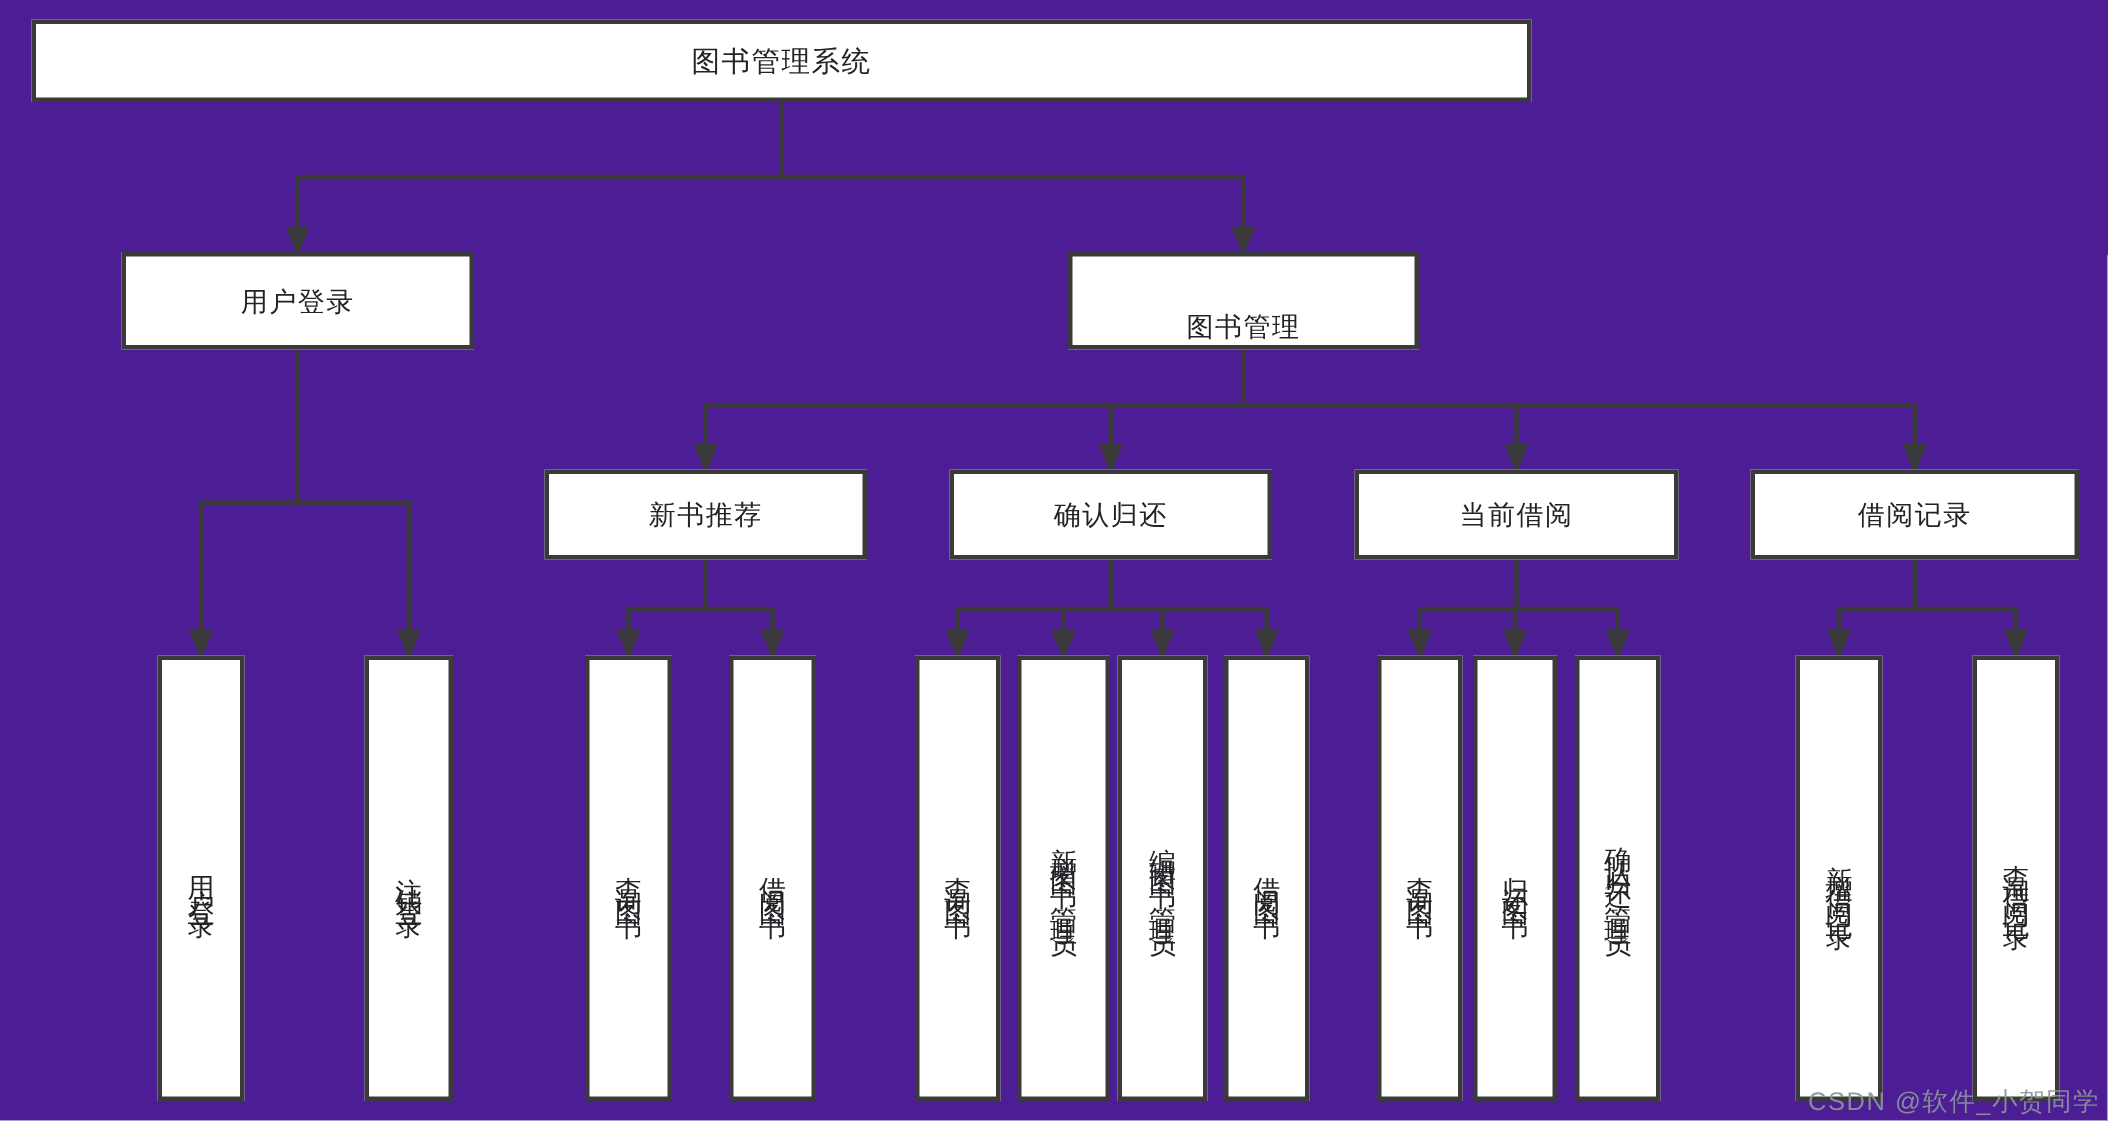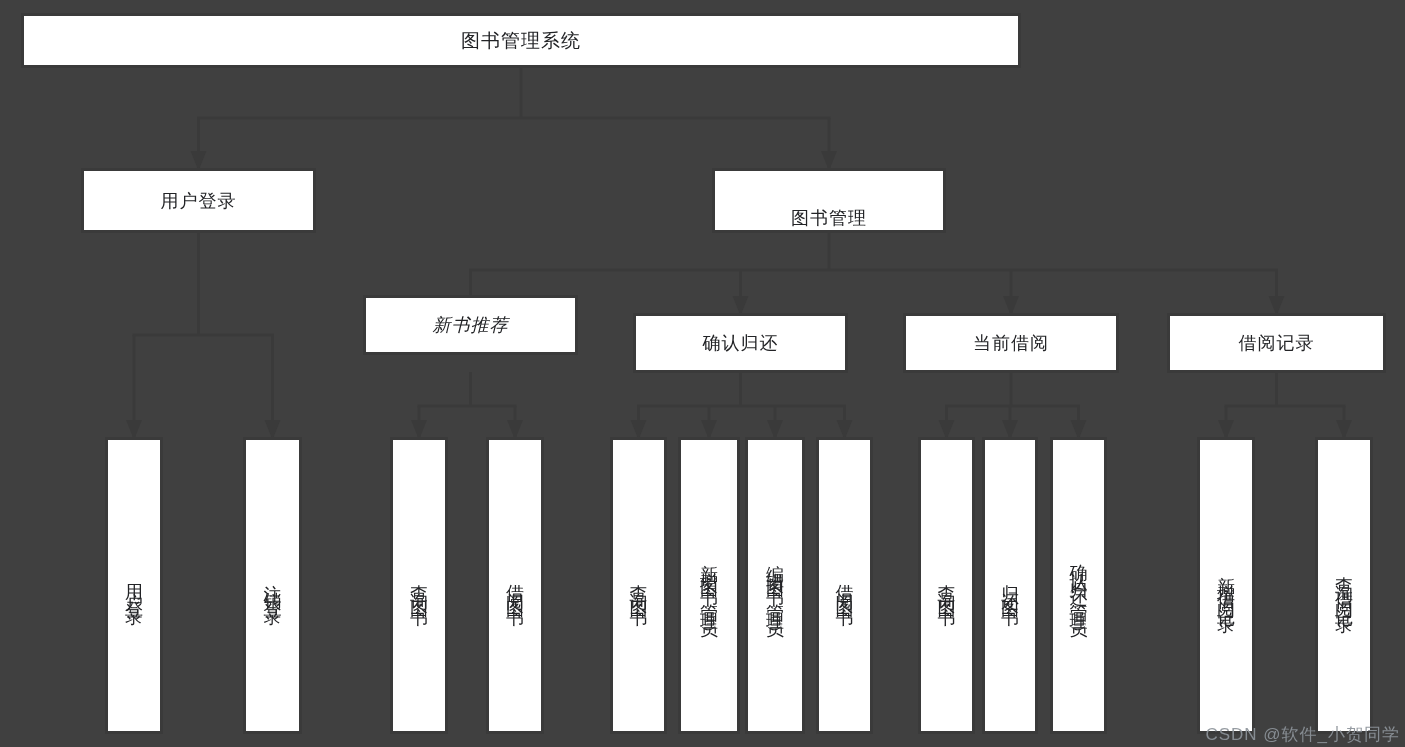--- a/index.html
+++ b/index.html
@@ -1,16 +1,16 @@
 <!DOCTYPE html>
 <html><head>
 <meta charset="utf-8">
 <style>
   html,body{margin:0;padding:0;background:#ffffff;}
-  #page{position:relative;width:1405px;height:747px;background:#404040;overflow:hidden;
+  #page{position:relative;width:1405px;height:747px;background:#4c1d95;overflow:hidden;
         font-family:"Liberation Sans","DejaVu Sans",sans-serif;}
   #edges{position:absolute;left:0;top:0;z-index:0;}
   .node{position:absolute;box-sizing:border-box;border:3px solid #3a3a3a;background:#ffffff;
         display:flex;align-items:center;justify-content:center;color:#222326;z-index:1;}
   .node.h-label{font-size:18px;letter-spacing:1px;}
   .node.root-label{font-size:19px;}
   .node.v-label span{writing-mode:vertical-rl;text-orientation:mixed;font-size:18px;
         letter-spacing:8px;white-space:nowrap;color:#222326;}
   .watermark{position:absolute;right:5px;bottom:1px;z-index:2;font-size:17px;
         color:rgba(140,146,153,0.92);letter-spacing:1px;margin-top:47px;}
@@ -76,21 +76,21 @@
   <div id="nodes">
       <div class="node h-label root-label" style="left: 21px; top: 13px; width: 1000px; height: 55px; border-color: rgb(58, 58, 58);">
         <span>图书管理系统</span>
       </div>
       <div class="node h-label" style="left: 81px; top: 168px; width: 235px; height: 65px; border-color: rgb(58, 58, 58);">
         <span>用户登录</span>
       </div>
       <div class="node h-label" style="left: 712px; top: 168px; width: 234px; height: 65px; border-color: rgb(58, 58, 58); align-items: flex-end;">
         <span>图书管理</span>
       </div>
-      <div class="node h-label" style="left: 363px; top: 295px; width: 215px; height: 60px; border-color: rgb(58, 58, 58); font-style: italic;">
+      <div class="node h-label" style="left: 363px; top: 313px; width: 215px; height: 60px; border-color: rgb(58, 58, 58);">
         <span>新书推荐</span>
       </div>
       <div class="node h-label" style="left: 633px; top: 313px; width: 215px; height: 60px; border-color: rgb(58, 58, 58);">
         <span>确认归还</span>
       </div>
       <div class="node h-label" style="left: 903px; top: 313px; width: 216px; height: 60px; border-color: rgb(58, 58, 58); text-align: center;">
         <span>当前借阅</span>
       </div>
       <div class="node h-label" style="left: 1167px; top: 313px; width: 219px; height: 60px; border-color: rgb(58, 58, 58);">
         <span>借阅记录</span>

